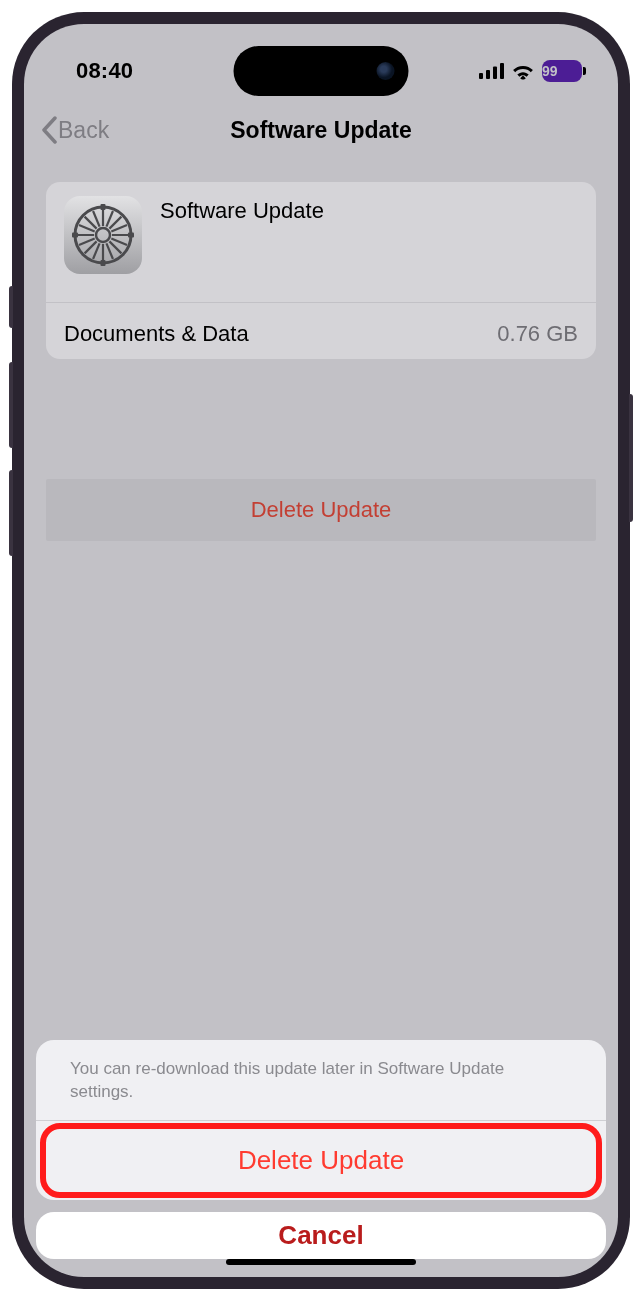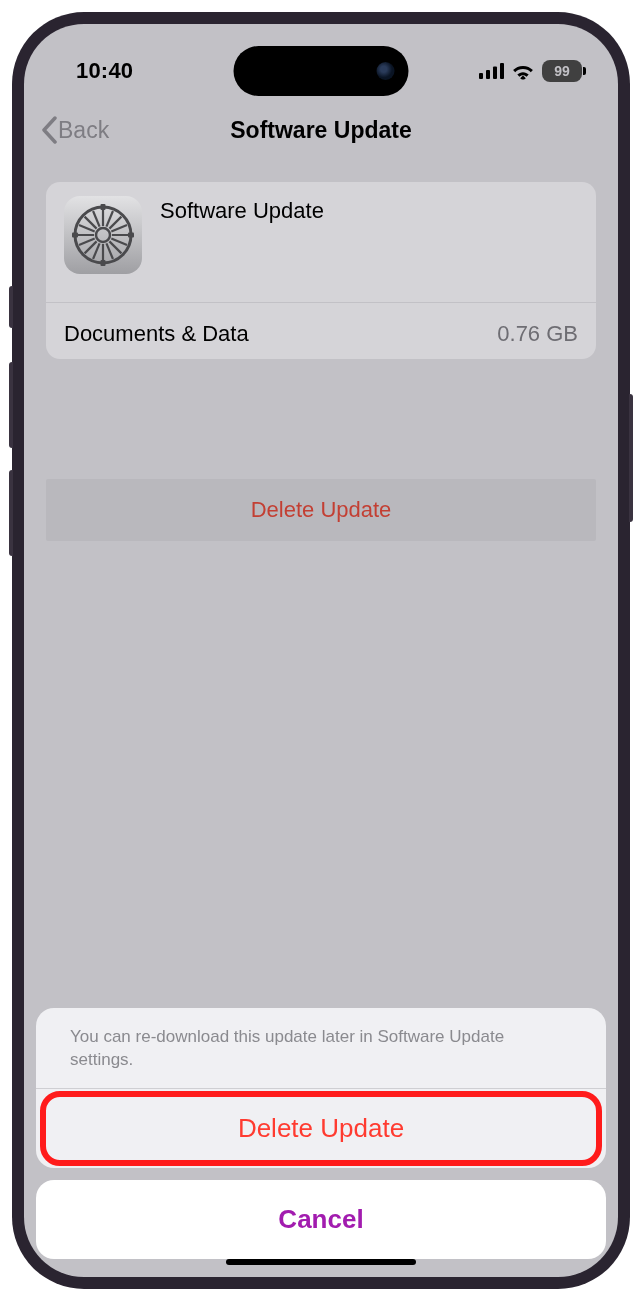--- a/index.html
+++ b/index.html
@@ -74,25 +74,25 @@
       letter-spacing: 0.2px;
     }
     .status-right {
       display: flex;
       align-items: center;
       gap: 7px;
     }
     .battery-pill {
       width: 40px;
       height: 22px;
-      background: #404040;
+      background: #4c1d95;
       border-radius: 8px;
       display: flex;
       align-items: center;
-      justify-content: center;
+      justify-content: flex-start;
       position: relative;
     }
     .battery-pill::after {
       content: "";
       position: absolute;
       right: -4px;
       top: 50%;
       transform: translateY(-50%);
       width: 3px;
       height: 8px;
@@ -212,25 +212,25 @@
     .highlight-box {
       position: absolute;
       top: 2px; left: 4px; right: 4px; bottom: 2px;
       border: 6px solid #ff1b1b;
       border-radius: 20px;
       pointer-events: none;
     }
     .sheet-cancel {
       background: #fff;
       border-radius: 18px;
-      padding: 24px 0;
+      padding: 8px 0;
       text-align: center;
       font-size: 26px;
       font-weight: 600;
-      color: #a21caf;
+      color: #b91c1c;
     }
 
     .home-indicator {
       position: absolute;
       bottom: 12px;
       left: 50%;
       transform: translateX(-50%);
       width: 190px;
       height: 6px;
       background: #000;
@@ -247,21 +247,21 @@
   <div class="side-button-left-3"></div>
   <div class="side-button-right"></div>
 
   <div class="screen">
 
     <div class="notch">
       <div class="camera"></div>
     </div>
 
     <div class="status-bar">
-      <div class="status-time">10:40</div>
+      <div class="status-time">08:40</div>
       <div class="status-right">
         <svg width="25" height="16" viewBox="0 0 25 16">
           <rect x="0" y="10" width="4" height="6" rx="1" fill="#000"></rect>
           <rect x="7" y="7" width="4" height="9" rx="1" fill="#000"></rect>
           <rect x="14" y="3.5" width="4" height="12.5" rx="1" fill="#000"></rect>
           <rect x="21" y="0" width="4" height="16" rx="1" fill="#000"></rect>
         </svg>
         <svg width="24" height="17" viewBox="0 0 24 17">
           <path d="M12 16.5 c-1.1 0 -2.1 -0.5 -2.8 -1.3 l2.8 -2.8 2.8 2.8 c-0.7 0.8 -1.7 1.3 -2.8 1.3z M12 9.2 c2.2 0 4.2 0.9 5.7 2.4 l-2.1 2.1 c-0.9 -0.9 -2.2 -1.5 -3.6 -1.5 s-2.7 0.6 -3.6 1.5 l-2.1 -2.1 c1.5 -1.5 3.5 -2.4 5.7 -2.4z M12 3 c3.9 0 7.4 1.6 9.9 4.1 l-2.1 2.1 c-2 -2 -4.7 -3.2 -7.8 -3.2 s-5.8 1.2 -7.8 3.2 l-2.1 -2.1 c2.5 -2.5 6 -4.1 9.9 -4.1z" fill="#000"></path>
         </svg>

